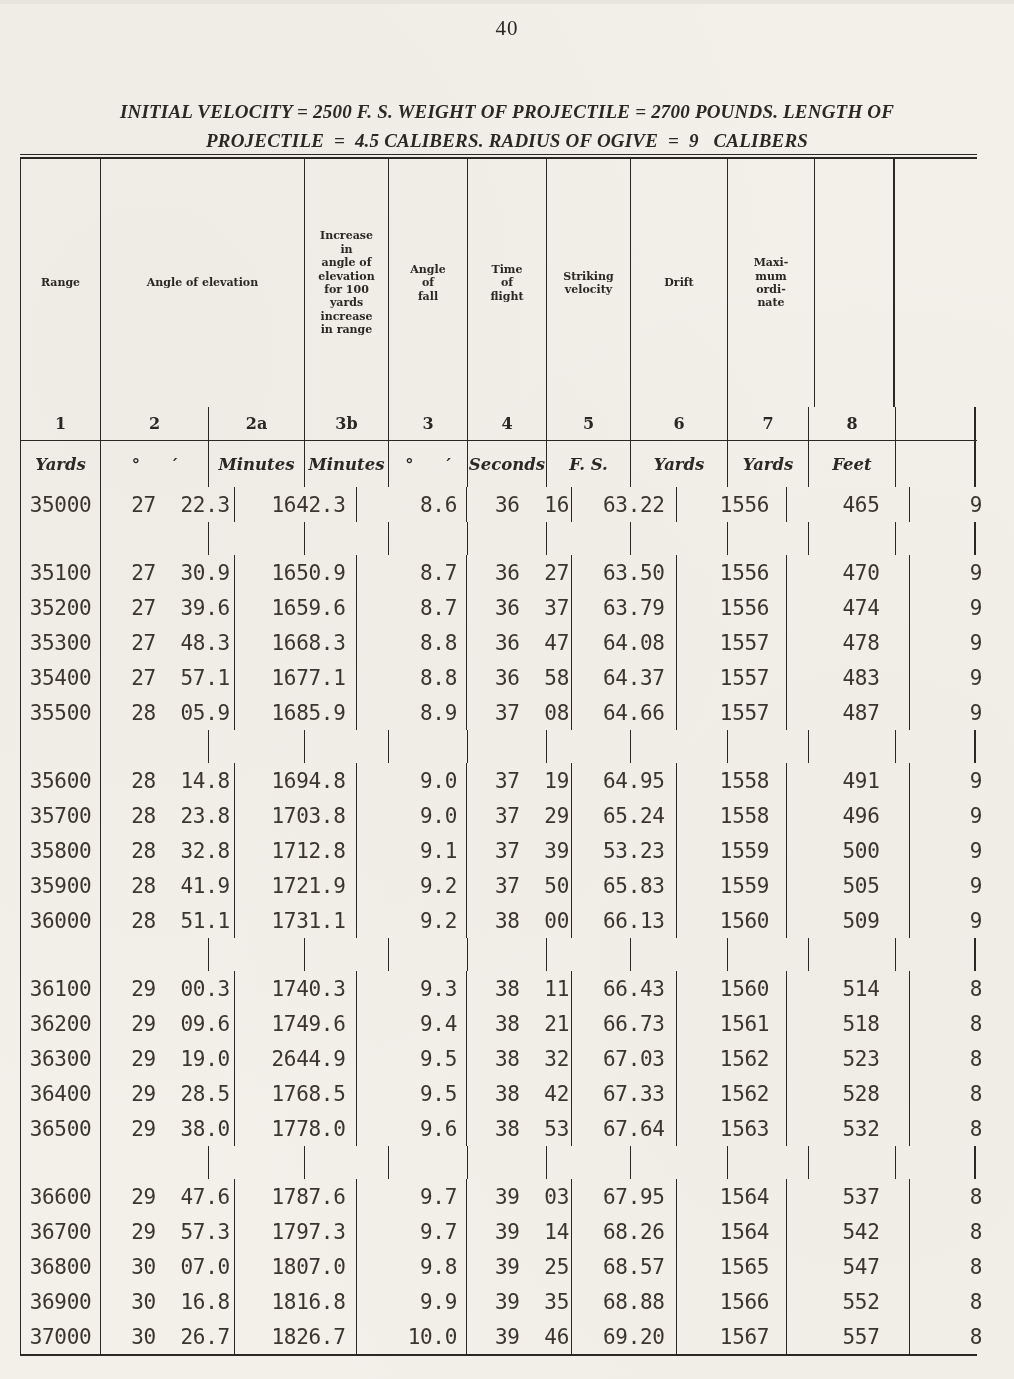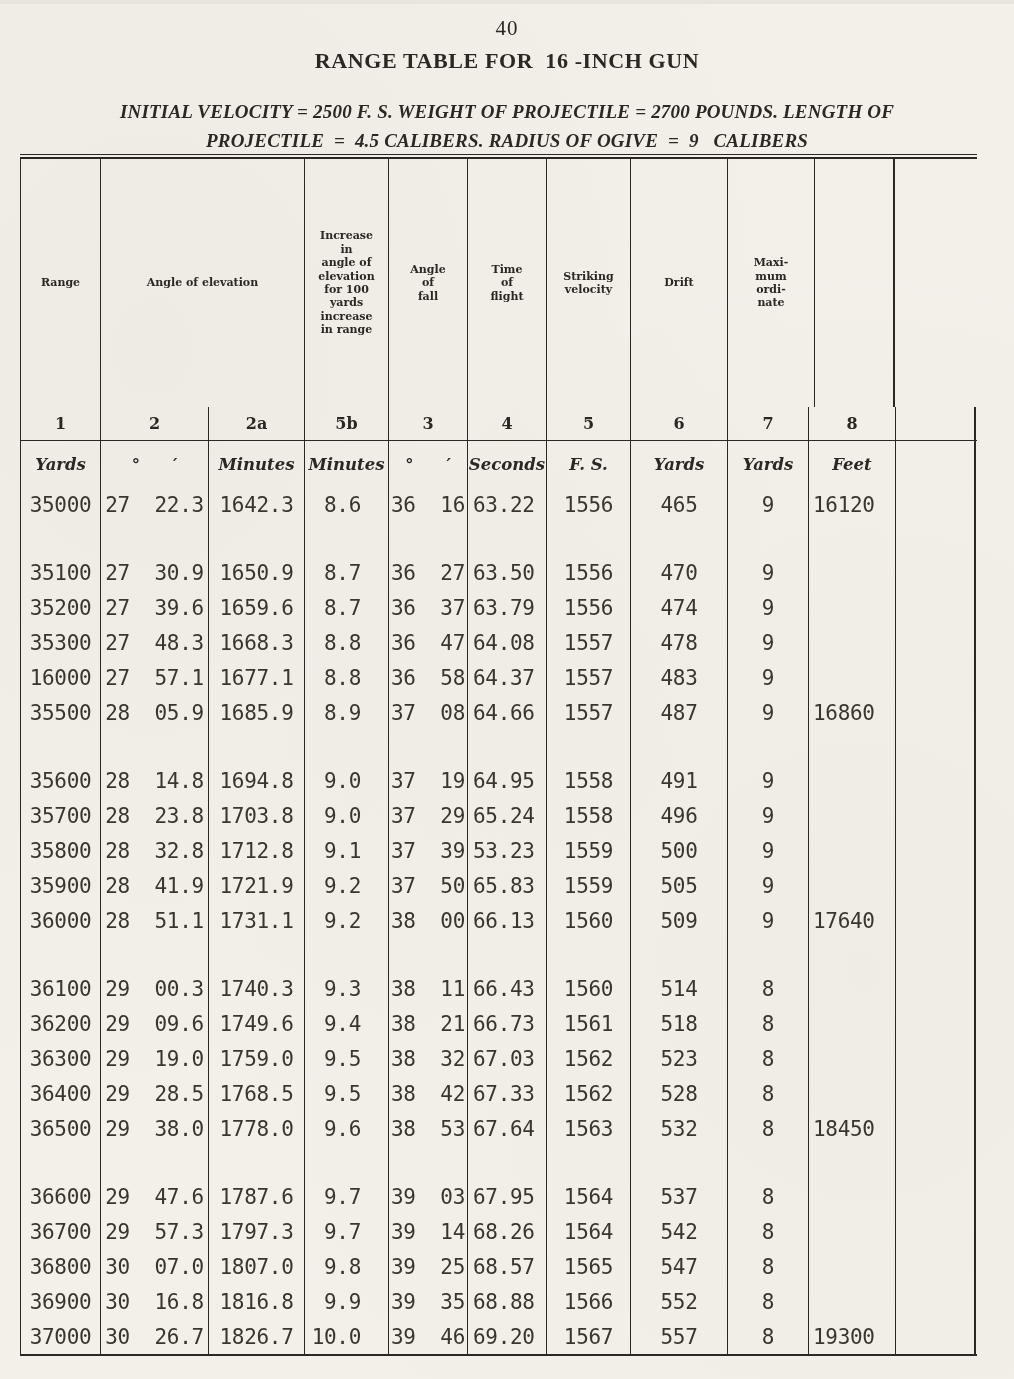--- a/index.html
+++ b/index.html
@@ -70,40 +70,39 @@
     font-family:"DejaVu Serif", serif;
     font-size:16px;font-weight:700;
   }
   .urow{height:46px;}
   .urow .cell{
     display:flex;align-items:center;justify-content:center;
     font-family:"DejaVu Serif", serif;
     font-style:italic;font-weight:700;font-size:16.5px;
     white-space:pre;
   }
-  .drow{height:35px;}
+  .drow{height:35px;gap:26px;}
   .grow{height:33px;}
   .dcell{
     display:flex;align-items:center;justify-content:center;
     font-family:"DejaVu Sans Mono", monospace;
     font-size:21px;color:var(--ink-soft);
     white-space:pre;letter-spacing:-0.3px;
   }
   
-  .a3{justify-content:flex-end;padding-right:27px;}
+  .a3{justify-content:flex-end;padding-right:9px;}
   .a5{justify-content:flex-start;padding-left:5px;}
   .a9{justify-content:flex-start;padding-left:4px;}
 </style>
 </head>
 <body>
 
 <div class="page">
 
   <div class="pageno">40</div>
-  <div class="title">RANGE TABLE FOR  16 -INCH GUN</div>
 
   <div class="cond">
     <div>INITIAL VELOCITY = 2500 F. S. WEIGHT OF PROJECTILE = 2700 POUNDS. LENGTH OF</div>
     <div>PROJECTILE  =  4.5 CALIBERS. RADIUS OF OGIVE  =  9   CALIBERS</div>
   </div>
 
   <div class="rtable">
     <div class="toprule"></div>
 
     <div class="row hrow">
@@ -130,21 +129,21 @@
 mum
 ordi-
 nate</div>
       <div class="cell c10"></div>
     </div>
 
     <div class="row nrow">
       <div class="cell c0">1</div>
       <div class="cell c1">2</div>
       <div class="cell c2">2a</div>
-      <div class="cell c3">5b</div>
+      <div class="cell c3">3b</div>
       <div class="cell c4">3</div>
       <div class="cell c5">4</div>
       <div class="cell c6">5</div>
       <div class="cell c7">6</div>
       <div class="cell c8">7</div>
       <div class="cell c9">8</div>
       <div class="cell c10"></div>
     </div>
 
     <div class="row urow">
@@ -221,21 +220,21 @@
           <div class="cell dcell c3 a3">8.8</div>
           <div class="cell dcell c4 a4">36  47</div>
           <div class="cell dcell c5 a5">64.08</div>
           <div class="cell dcell c6 a6">1557</div>
           <div class="cell dcell c7 a7">478</div>
           <div class="cell dcell c8 a8">9</div>
           <div class="cell dcell c9 a9"></div>
           <div class="cell dcell c10 a10"></div>
         </div>
         <div class="row drow">
-          <div class="cell dcell c0 a0">16000</div>
+          <div class="cell dcell c0 a0">35400</div>
           <div class="cell dcell c1 a1">27  57.1</div>
           <div class="cell dcell c2 a2">1677.1</div>
           <div class="cell dcell c3 a3">8.8</div>
           <div class="cell dcell c4 a4">36  58</div>
           <div class="cell dcell c5 a5">64.37</div>
           <div class="cell dcell c6 a6">1557</div>
           <div class="cell dcell c7 a7">483</div>
           <div class="cell dcell c8 a8">9</div>
           <div class="cell dcell c9 a9"></div>
           <div class="cell dcell c10 a10"></div>
@@ -366,21 +365,21 @@
           <div class="cell dcell c5 a5">66.73</div>
           <div class="cell dcell c6 a6">1561</div>
           <div class="cell dcell c7 a7">518</div>
           <div class="cell dcell c8 a8">8</div>
           <div class="cell dcell c9 a9"></div>
           <div class="cell dcell c10 a10"></div>
         </div>
         <div class="row drow">
           <div class="cell dcell c0 a0">36300</div>
           <div class="cell dcell c1 a1">29  19.0</div>
-          <div class="cell dcell c2 a2">1759.0</div>
+          <div class="cell dcell c2 a2">2644.9</div>
           <div class="cell dcell c3 a3">9.5</div>
           <div class="cell dcell c4 a4">38  32</div>
           <div class="cell dcell c5 a5">67.03</div>
           <div class="cell dcell c6 a6">1562</div>
           <div class="cell dcell c7 a7">523</div>
           <div class="cell dcell c8 a8">8</div>
           <div class="cell dcell c9 a9"></div>
           <div class="cell dcell c10 a10"></div>
         </div>
         <div class="row drow">

